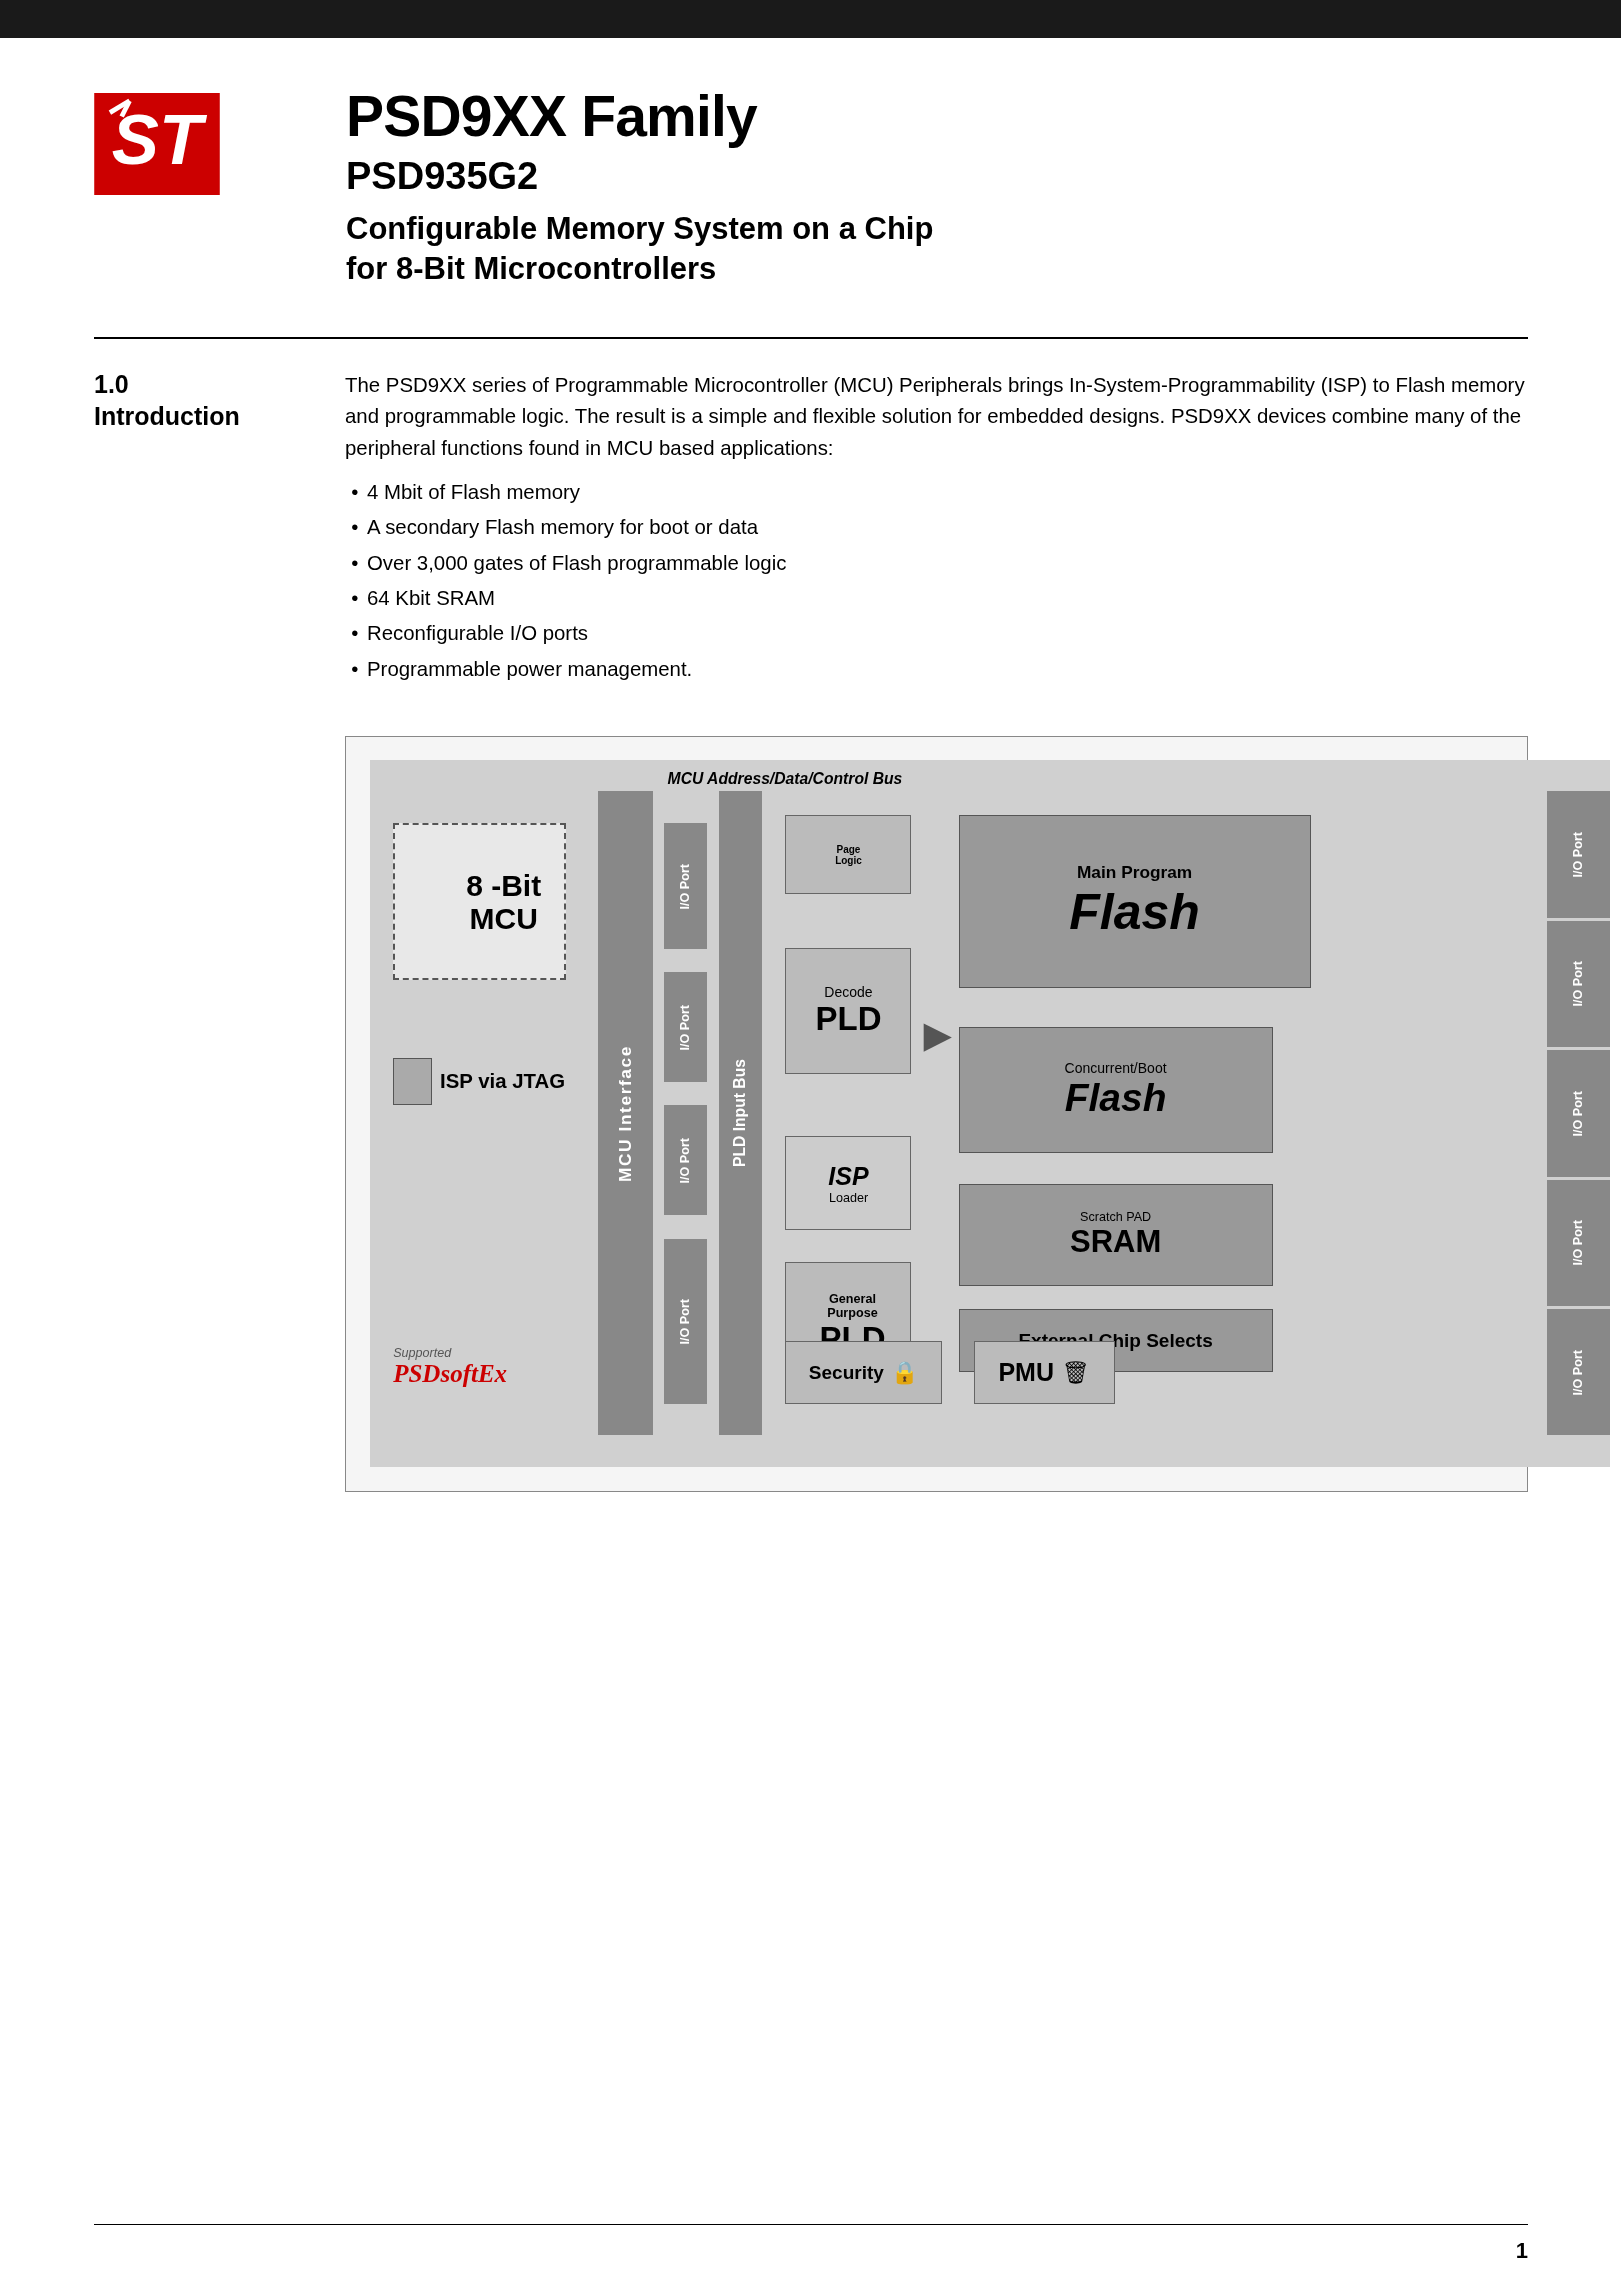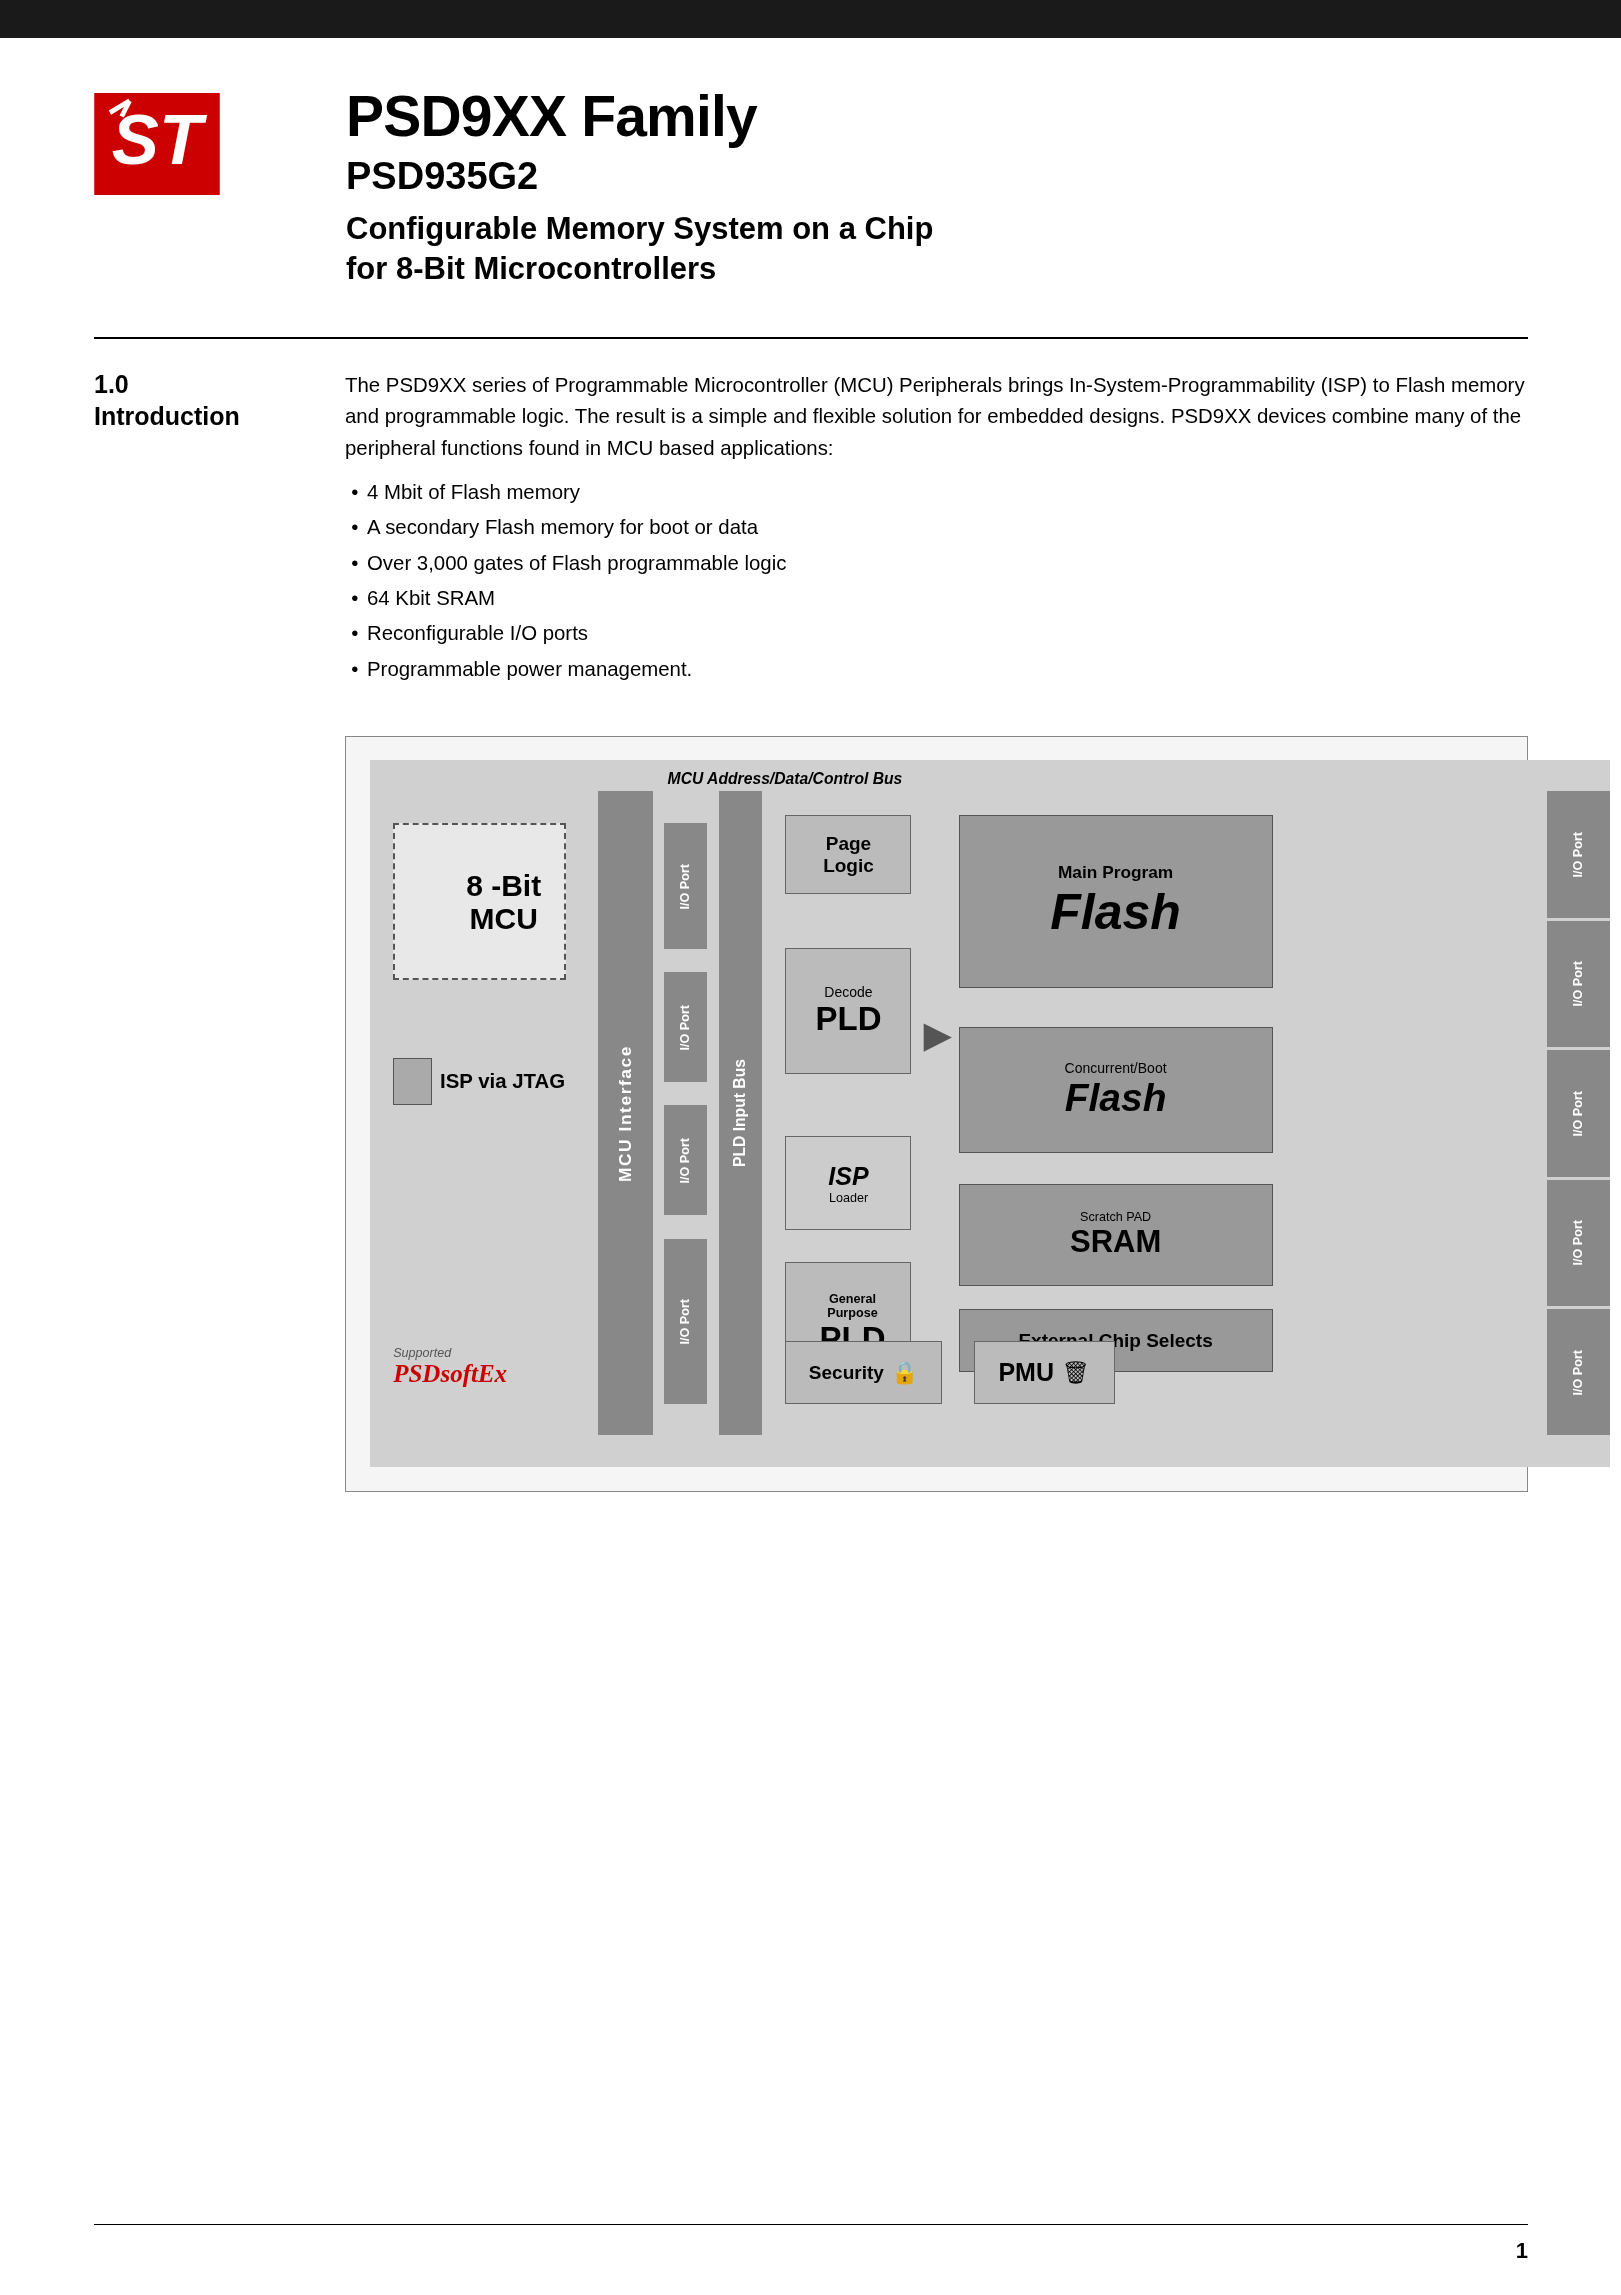--- a/index.html
+++ b/index.html
@@ -281,21 +281,21 @@
       height: 79px;
       background: #bbb;
       border: 1.6px solid #666;
       display: flex;
       align-items: center;
       justify-content: center;
       text-align: center;
     }
 
     .page-logic-text {
-      font-size: 19px;
+      font-size: 10px;
       font-weight: bold;
     }
 
     
     .decode-pld-block {
       position: absolute;
       top: 157px;
       left: 7.9px;
       width: 126px;
       height: 126px;
@@ -361,21 +361,21 @@
       font-size: 12.6px;
       font-weight: bold;
       text-align: center;
     }
 
     
     .main-flash-block {
       position: absolute;
       top: 23.6px;
       left: 181px;
-      width: 314px;
+      width: 352px;
       height: 173px;
       background: #999;
       border: 1.6px solid #555;
       display: flex;
       flex-direction: column;
       align-items: center;
       justify-content: center;
     }
 
     .main-program-label {

